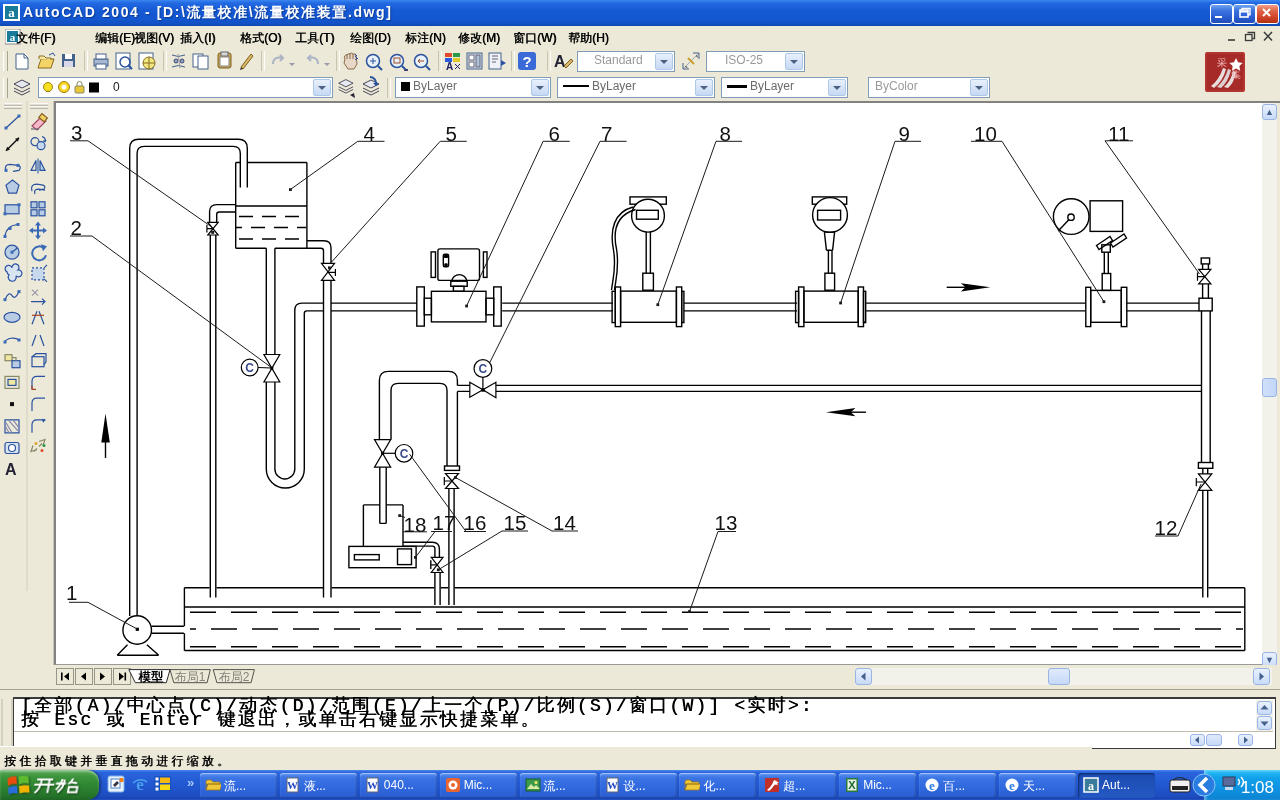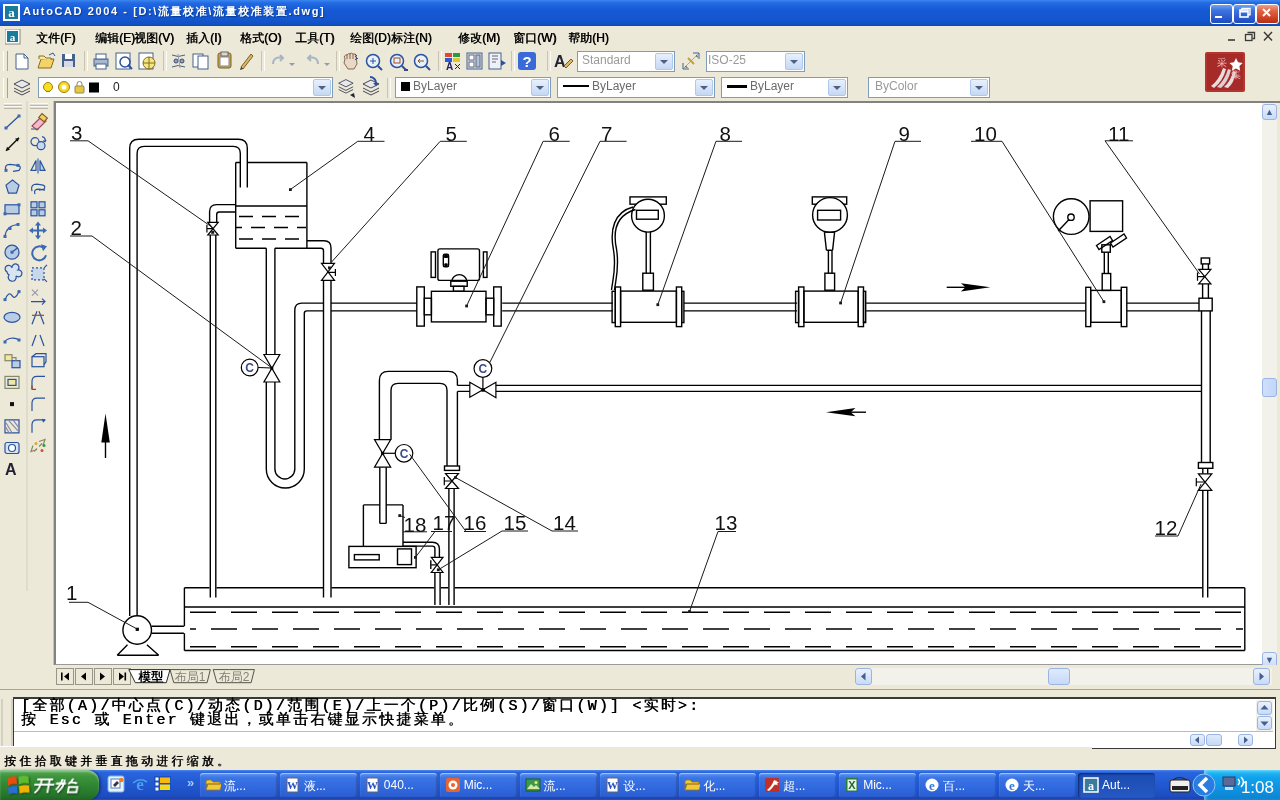--- a/index.html
+++ b/index.html
@@ -1,21 +1,21 @@
 <!DOCTYPE html>
 <html><head>
 <meta charset="utf-8">
 <style>
 html,body{margin:0;padding:0;width:1280px;height:800px;overflow:hidden;
  font-family:"Liberation Sans",sans-serif;background:#ece9d8;position:relative}
 .abs{position:absolute}
 
 #titlebar{left:0;top:0;width:1280px;height:26px;
  background:linear-gradient(180deg,#3a86f0 0%,#2269e2 12%,#1659d4 40%,#1356cf 75%,#1150c4 92%,#0e47ab 100%);}
-#titletext{left:23px;top:4px;color:#fff;font-weight:bold;font-size:11px;letter-spacing:1.6px;
+#titletext{left:23px;top:4px;color:#fff;font-weight:bold;font-size:14px;letter-spacing:1.6px;
  text-shadow:1px 1px 1px #0a3b94;white-space:nowrap}
 .tbtn{top:4px;width:21px;height:18px;border-radius:3px;border:1px solid #fff;
  background:linear-gradient(180deg,#70a2f0 0%,#3d74e0 30%,#2a5cd0 70%,#1e4cb8 100%);
  color:#fff;font-size:12px;line-height:16px;text-align:center;font-weight:bold}
 #btnclose{background:linear-gradient(180deg,#f0a088 0%,#e0674a 30%,#d04428 70%,#b03010 100%)}
 
 #menubar{left:0;top:26px;width:1280px;height:22px;background:#ece9d8;font-size:12px;color:#000}
 .mitem{position:absolute;top:4px;white-space:nowrap;text-shadow:0.6px 0 0 #000}
 
 #tb1{left:0;top:48px;width:1280px;height:27px;background:#ece9d8;border-bottom:1px solid #e2dfd0}
@@ -34,21 +34,21 @@
 #canvtop{left:1262px;top:101px;width:18px;height:2px;background:#828282}
 #vscroll{left:1262px;top:103px;width:15px;height:565px;background:#f2f1ea}
 .sbtn{position:absolute;left:0px;width:15px;height:16px;border-radius:3px;border:1px solid #9ab4e4;
  background:linear-gradient(180deg,#e9f1fd,#c9dbf9);box-sizing:border-box}
 .chev{position:absolute;font-size:9px;color:#44608c;font-weight:bold;width:100%;text-align:center;line-height:14px}
 
 #tabrow{left:0;top:665px;width:1280px;height:24px;background:#ece9d8}
 
 #cmdwin{left:0;top:689px;width:1280px;height:57px;background:#ece9d8;border-top:1px solid #a8a490}
 #cmdbox{position:absolute;left:13px;top:7px;width:1261px;height:49px;background:#fff;border:1px solid #3a3a3a;border-top-width:2px}
-#cmdtext{position:absolute;left:7px;top:1px;font-family:"Liberation Mono",monospace;font-size:15px;letter-spacing:2.2px;color:#000;line-height:13.8px;white-space:pre;text-shadow:0.5px 0 0 #000}
+#cmdtext{position:absolute;left:7px;top:1px;font-family:"Liberation Mono",monospace;font-size:18px;letter-spacing:2.2px;color:#000;line-height:13.8px;white-space:pre;text-shadow:0.5px 0 0 #000}
 
 #statusbar{left:0;top:746px;width:1092px;height:24px;background:#ece9d8;border-top:1px solid #fff}
 #statustext{position:absolute;left:4px;top:6px;font-size:12px;letter-spacing:3.2px;color:#000;text-shadow:0.6px 0 0 #000}
 
 #taskbar{left:0;top:770px;width:1280px;height:30px;
  background:linear-gradient(180deg,#4a86ee 0%,#2a64dc 8%,#2259d2 45%,#1d4dc0 88%,#1a43ae 94%,#2355cc 100%)}
 #startbtn{position:absolute;left:0;top:0;width:99px;height:30px;border-radius:0 12px 12px 0;
  background:linear-gradient(180deg,#5aab5a 0%,#3c953c 22%,#2e8431 55%,#25742a 85%,#1e6523 100%);
  box-shadow:inset 0 2px 2px rgba(255,255,255,.35), 2px 0 3px rgba(0,0,0,.35)}
 .tkbtn{position:absolute;top:3px;width:77px;height:25px;border-radius:3px;color:#fff;font-size:12px;
@@ -89,28 +89,28 @@
       </svg>
     </div>
 </div>
 
 <div class="abs" id="menubar">
   <svg class="abs" style="left:5px;top:3px" width="16" height="16">
     <rect x="0" y="0" width="15" height="15" fill="#fff" stroke="#888"></rect>
     <rect x="2" y="2" width="11" height="11" fill="#1a7a9a"></rect>
     <text x="7.5" y="12" font-size="11" font-weight="bold" fill="#fff" text-anchor="middle" font-family="Liberation Serif">a</text>
   </svg>
-  <div class="mitem" style="left:36px">文件(F)</div>
+  <div class="mitem" style="left:16px">文件(F)</div>
   <div class="mitem" style="left:95px">编辑(E)</div>
   <div class="mitem" style="left:134px">视图(V)</div>
-  <div class="mitem" style="left:186px">插入(I)</div>
+  <div class="mitem" style="left:180px">插入(I)</div>
   <div class="mitem" style="left:240px">格式(O)</div>
   <div class="mitem" style="left:295px">工具(T)</div>
   <div class="mitem" style="left:350px">绘图(D)</div>
-  <div class="mitem" style="left:391px">标注(N)</div>
+  <div class="mitem" style="left:405px">标注(N)</div>
   <div class="mitem" style="left:458px">修改(M)</div>
   <div class="mitem" style="left:513px">窗口(W)</div>
   <div class="mitem" style="left:568px">帮助(H)</div>
   <svg class="abs" style="left:1226px;top:4px" width="52" height="13">
     <path d="M2 10 H9" stroke="#3a3a3a" stroke-width="1.6"></path>
     <rect x="19.5" y="4.5" width="6.5" height="6" fill="none" stroke="#3a3a3a" stroke-width="1.3"></rect>
     <path d="M21.5 2.5 h7 v6 h-2" fill="none" stroke="#3a3a3a" stroke-width="1.3"></path>
     <path d="M38 2 L46 10.5 M46 2 L38 10.5" stroke="#3a3a3a" stroke-width="1.5"></path>
   </svg>
 </div>
@@ -223,28 +223,28 @@
   <div class="sep" style="left:163px;top:3px"></div>
   <div class="sep" style="left:261px;top:3px"></div>
   <div class="sep" style="left:336px;top:3px"></div>
   <div class="sep" style="left:438px;top:3px"></div>
   <div class="sep" style="left:511px;top:3px"></div>
   <div class="sep" style="left:547px;top:3px"></div>
   <svg class="abs" style="left:552px;top:2px" width="24" height="23" id="styleicon">
       <text x="2" y="17" font-size="16" font-weight="bold" fill="#223">A</text>
       <path d="M12 16 l7-7 2 2 -7 7z" fill="#d8b868" stroke="#806020"></path>
     </svg>
-  <div class="combo" style="left:577px;top:3px;width:96px"><span class="gtxt" style="padding-left:4px">Standard</span><span class="dd"></span></div>
+  <div class="combo" style="left:577px;top:3px;width:96px"><span class="gtxt" style="padding-left:16px">Standard</span><span class="dd"></span></div>
   <svg class="abs" style="left:680px;top:2px" width="24" height="23" id="dimicon">
       <path d="M3 19 L19 3" stroke="#a0a8b8"></path>
       <path d="M3 13 v6 h6 M13 3 h6 v6" fill="none" stroke="#44628c"></path>
       <path d="M5 17 l3 1 -2-2z M17 5 l1 3 -2-2z" fill="#223"></path>
       <path d="M8 8 l6 6" stroke="#c8a030" stroke-width="2"></path>
     </svg>
-  <div class="combo" style="left:706px;top:3px;width:97px"><span class="gtxt" style="padding-left:1px">ISO-25</span><span class="dd"></span></div>
+  <div class="combo" style="left:706px;top:3px;width:97px"><span class="gtxt" style="padding-left:18px">ISO-25</span><span class="dd"></span></div>
 </div>
 
 <div class="abs" id="tb2">
   <div class="grip" style="left:3px;top:3px"></div>
   <svg class="abs" style="left:11px;top:1px" width="24" height="23" id="layericon">
       <path d="M3 8 l8-4 8 4 -8 4z" fill="#e8e8f0" stroke="#445"></path>
       <path d="M3 12 l8 4 8-4" fill="none" stroke="#445"></path>
       <path d="M3 15 l8 4 8-4" fill="none" stroke="#445"></path>
     </svg>
   <div class="combo" style="left:38px;top:2px;width:293px" id="layercombo">

